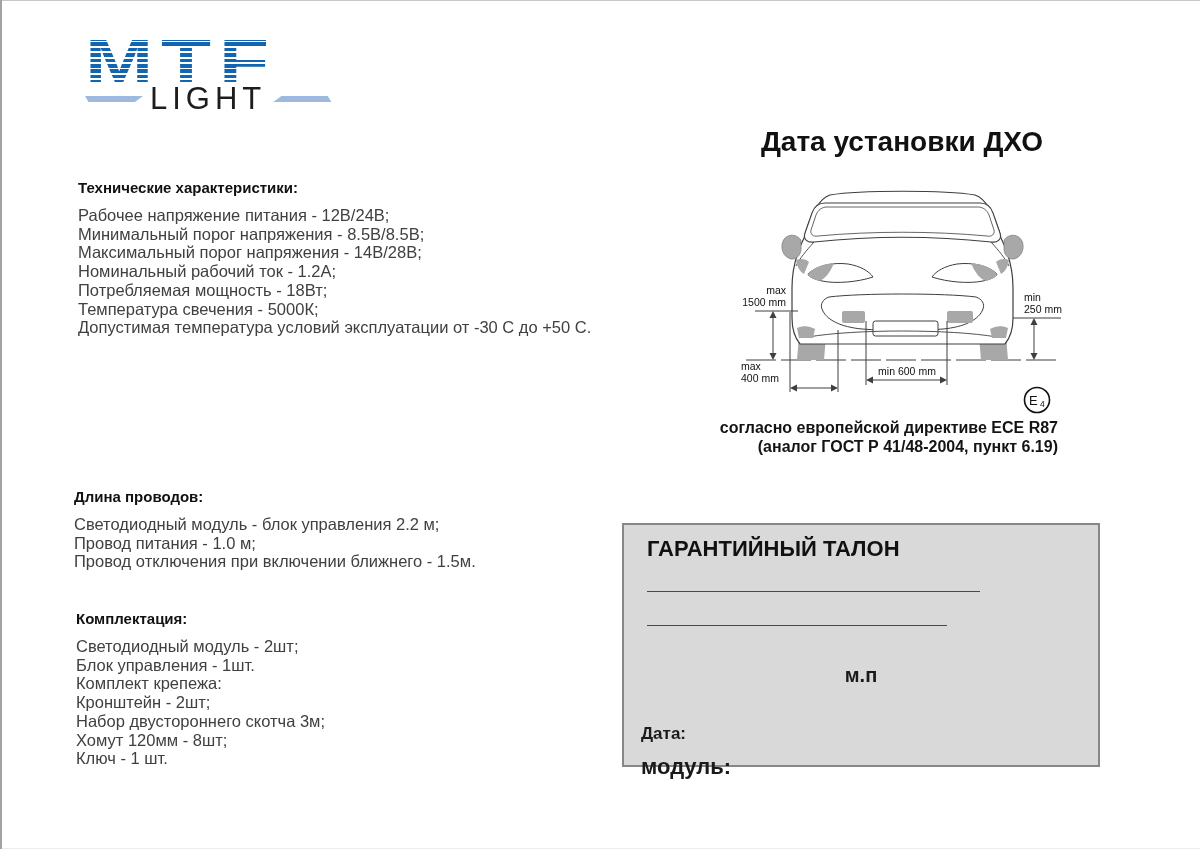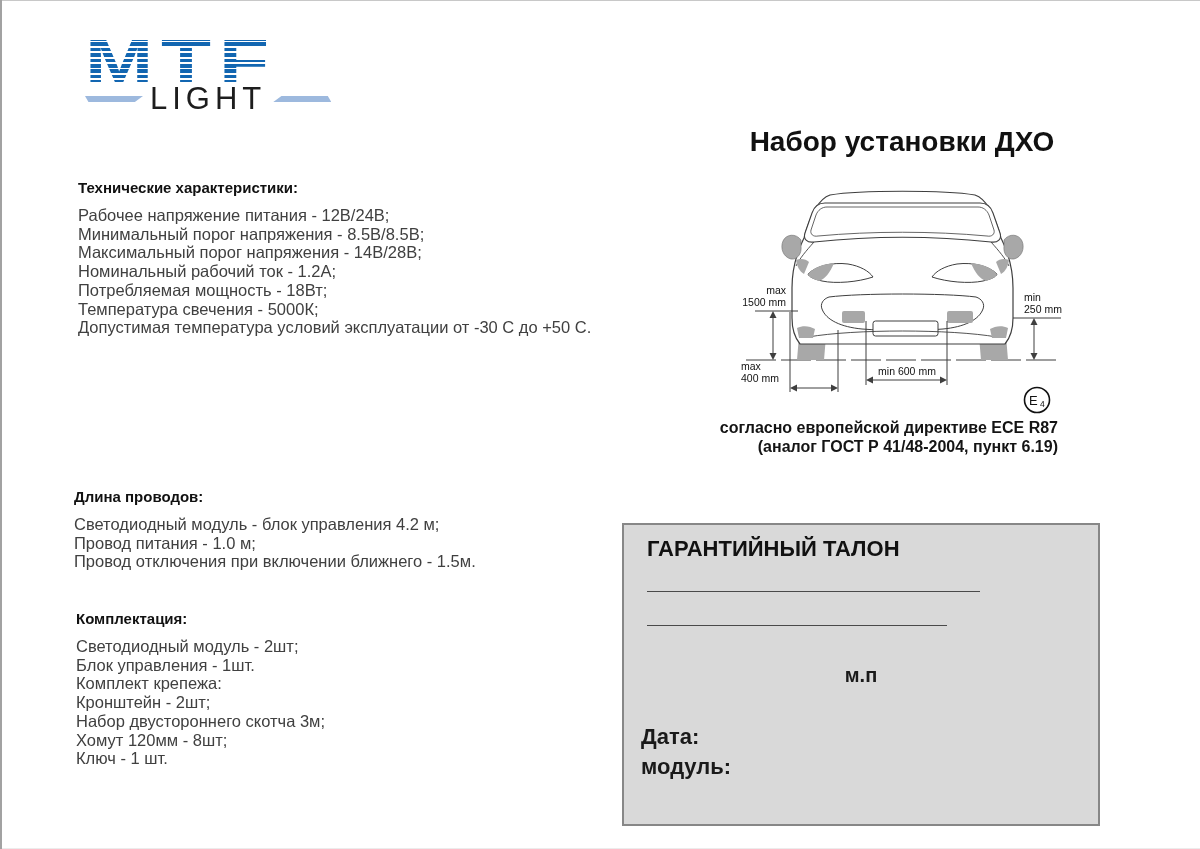--- a/index.html
+++ b/index.html
@@ -38,29 +38,29 @@
     position:absolute;left:728px;top:127px;width:348px;margin:0;
     text-align:center;font-size:28px;line-height:30px;font-weight:700;color:#111;white-space:nowrap;
   }
   .car-diagram{position:absolute;left:730px;top:178px;width:345px;height:237px;}
   .directive{
     position:absolute;left:700px;top:419px;width:358px;
     text-align:right;font-size:16px;line-height:18.5px;font-weight:700;color:#141414;
   }
   
   .warranty{
-    position:absolute;left:622px;top:523px;width:478px;height:303px;
+    position:absolute;left:622px;top:523px;width:478px;height:244px;
     background:#d9d9d9;border:2px solid #878787;box-sizing:border-box;
   }
   .w-title{position:absolute;left:23px;top:11px;font-size:22px;font-weight:700;color:#111;}
   .w-line{position:absolute;height:0;border-top:1.5px solid #4a4a4a;}
   .w-line.w1{left:23px;top:66px;width:333px;}
   .w-line.w2{left:23px;top:100px;width:300px;}
   .w-mp{position:absolute;left:0;top:139px;width:100%;text-align:center;font-size:20px;font-weight:700;}
-  .w-date{position:absolute;left:17px;top:199px;font-size:22px;font-weight:700;text-align:right;}
+  .w-date{position:absolute;left:17px;top:199px;font-size:17px;font-weight:700;text-align:right;}
   .w-sign{position:absolute;left:17px;top:229px;font-size:22px;font-weight:700;}
   svg text{font-family:"Liberation Sans",sans-serif;}
 </style>
 </head>
 <body>
 
 <div class="page">
 
   <div class="logo">
     <div class="logo-mtf-wrap">
@@ -84,40 +84,40 @@
       <li>Потребляемая мощность - 18Вт;</li>
       <li>Температура свечения - 5000К;</li>
       <li>Допустимая температура условий эксплуатации от -30 С до +50 С.</li>
     </ul>
   </div>
 
 
   <div class="sect sect-wires">
     <h2>Длина проводов:</h2>
     <ul>
-      <li>Светодиодный модуль - блок управления 4.2 м;</li>
+      <li>Светодиодный модуль - блок управления 2.2 м;</li>
       <li>Провод питания - 1.0 м;</li>
       <li>Провод отключения при включении ближнего - 1.5м.</li>
     </ul>
   </div>
 
   <div class="sect sect-kit">
     <h2>Комплектация:</h2>
     <ul>
       <li>Светодиодный модуль - 2шт;</li>
       <li>Блок управления - 1шт.</li>
       <li>Комплект крепежа:</li>
       <li>Кронштейн - 2шт;</li>
       <li>Набор двустороннего скотча 3м;</li>
       <li>Хомут 120мм - 8шт;</li>
       <li>Ключ - 1 шт.</li>
     </ul>
   </div>
 
-  <h2 class="install-title">Набор установки ДХО</h2>
+  <h2 class="install-title">Дата установки ДХО</h2>
 
   <div class="car-diagram">
     <svg viewBox="0 0 345 237" width="345" height="237">
 
       <line x1="16" y1="182" x2="330" y2="182" stroke="#3f3f3f" stroke-width="1" stroke-dasharray="30 5"></line>
 
       <path d="M69,158 L96,158 L94,182 L67,182 Z" fill="#a8a8a8"></path>
       <path d="M249,158 L276,158 L278,182 L251,182 Z" fill="#a8a8a8"></path>
 
       <path d="M70,166 C65,160 62,152 62,140 L62,110 C62,92 66,76 74,60 C80,38 88,21 100,17 C130,12 215,12 245,17 C257,21 265,38 271,60 C279,76 283,92 283,110 L283,140 C283,152 280,160 275,166 Z" fill="#ffffff" stroke="#3f3f3f" stroke-width="1.2" stroke-linejoin="round"></path>

